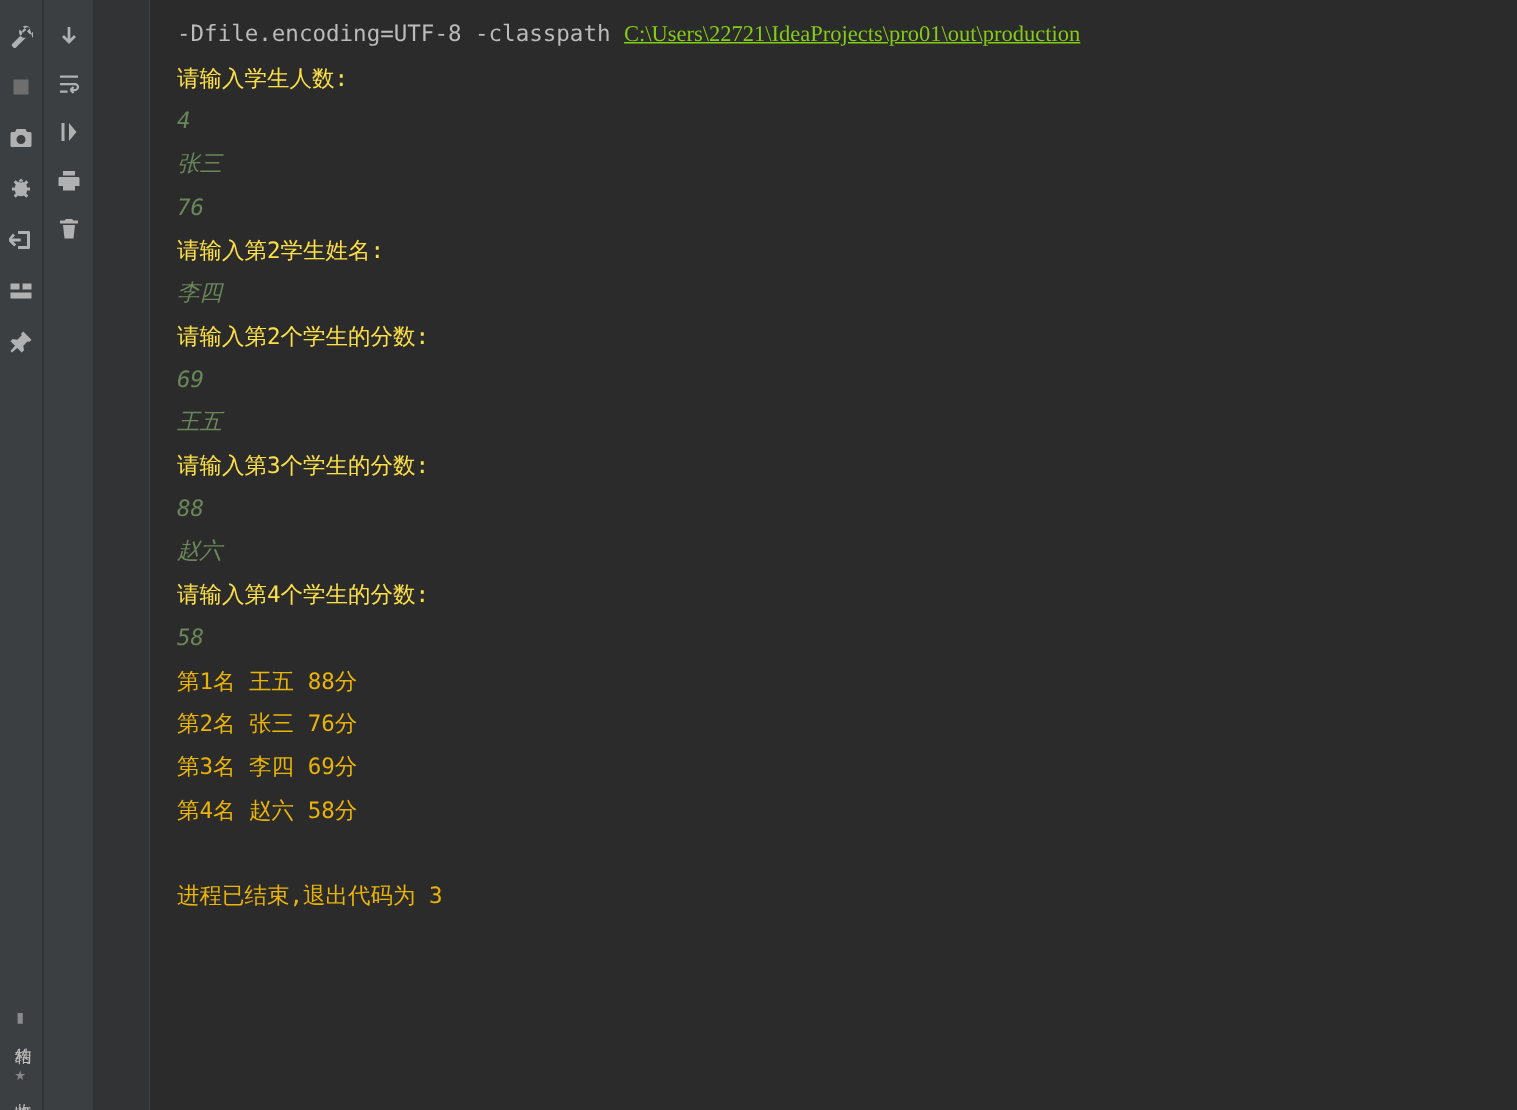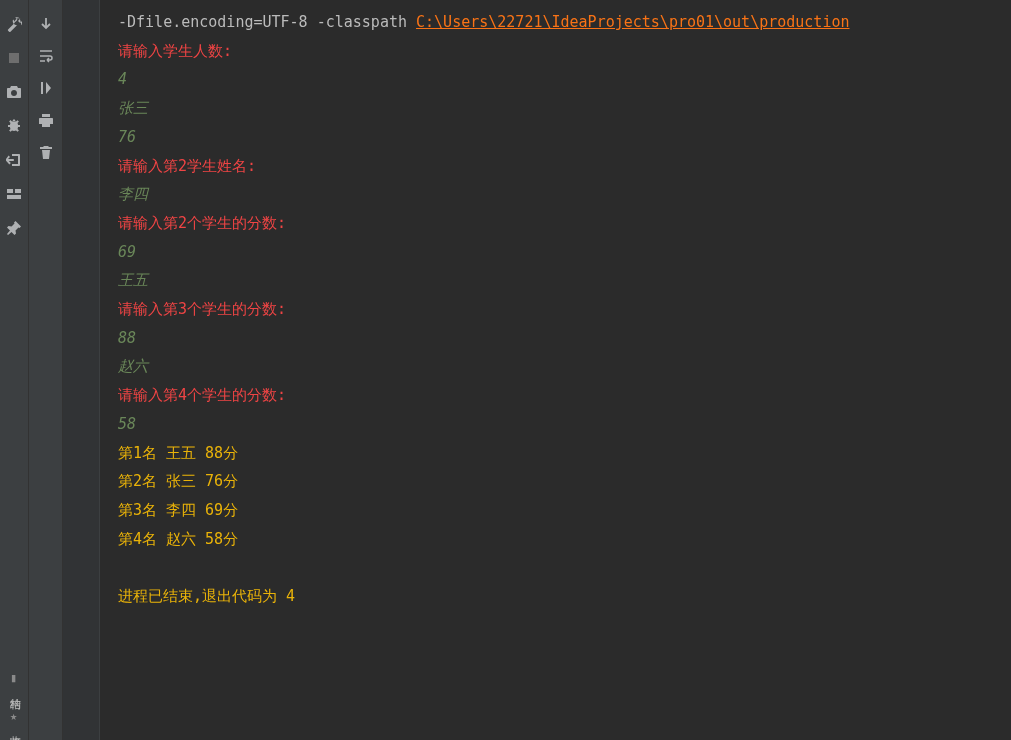--- a/index.html
+++ b/index.html
@@ -73,22 +73,22 @@
     .console {
       flex: 1;
       background: #2b2b2b;
       padding: 8px 18px;
       font-size: 15px;
       line-height: 28.7px;
       color: #bbbbbb;
       overflow: hidden;
     }
     .console .argline { color: #bbbbbb; white-space: nowrap; }
-    .console .argline .link { color: #f97316; text-decoration: underline; }
-    .console .prompt { color: #ef4444; }
+    .console .argline .link { color: #84cc16; text-decoration: underline; font-family: Liberation Serif, serif; }
+    .console .prompt { color: #fde047; }
     .console .input { color: #6a8759; font-style: italic; }
     .console .output { color: #eab308; }
   </style>
 </head>
 <body>
 
 <div class="left-toolbar">
   <div class="tool-icon">
     <svg viewBox="0 0 16 16">
         <path d="M13.7 2.3c-1.2-1.2-3-1.5-4.5-.8l2.3 2.3-2.1 2.1L7.1 3.6c-.7 1.5-.4 3.3.8 4.5.9.9 2.1 1.2 3.3 1L4.5 15.8c-.4.4-1 .4-1.4 0l-1-1c-.4-.4-.4-1 0-1.4l6.7-6.7c-.2-1.2.1-2.4 1-3.3 1.2-1.2 3-1.5 4.5-.8l-2.3 2.3 2.1 2.1 2.3-2.3c.7 1.5.4 3.3-.8 4.5"></path>
@@ -185,15 +185,15 @@
       <div class="prompt">请输入第3个学生的分数:</div>
       <div class="input">88</div>
       <div class="input">赵六</div>
       <div class="prompt">请输入第4个学生的分数:</div>
       <div class="input">58</div>
       <div class="output">第1名    王五 88分</div>
       <div class="output">第2名    张三 76分</div>
       <div class="output">第3名    李四 69分</div>
       <div class="output">第4名    赵六 58分</div>
       <div>&nbsp;</div>
-      <div class="output">进程已结束,退出代码为 4</div>
+      <div class="output">进程已结束,退出代码为 3</div>
     </div>
 </div>
 
 </body></html>

